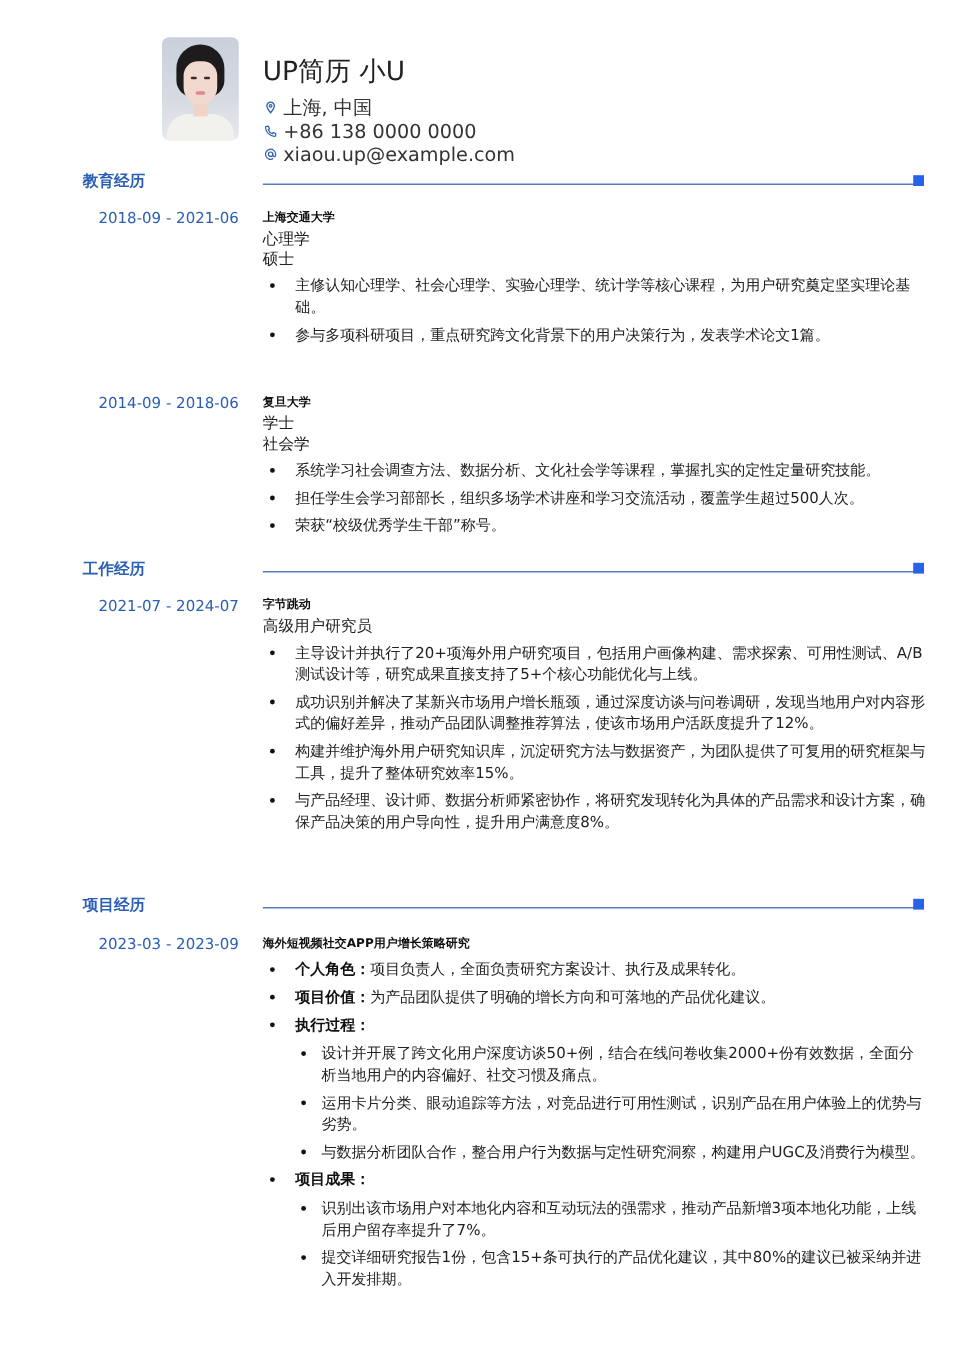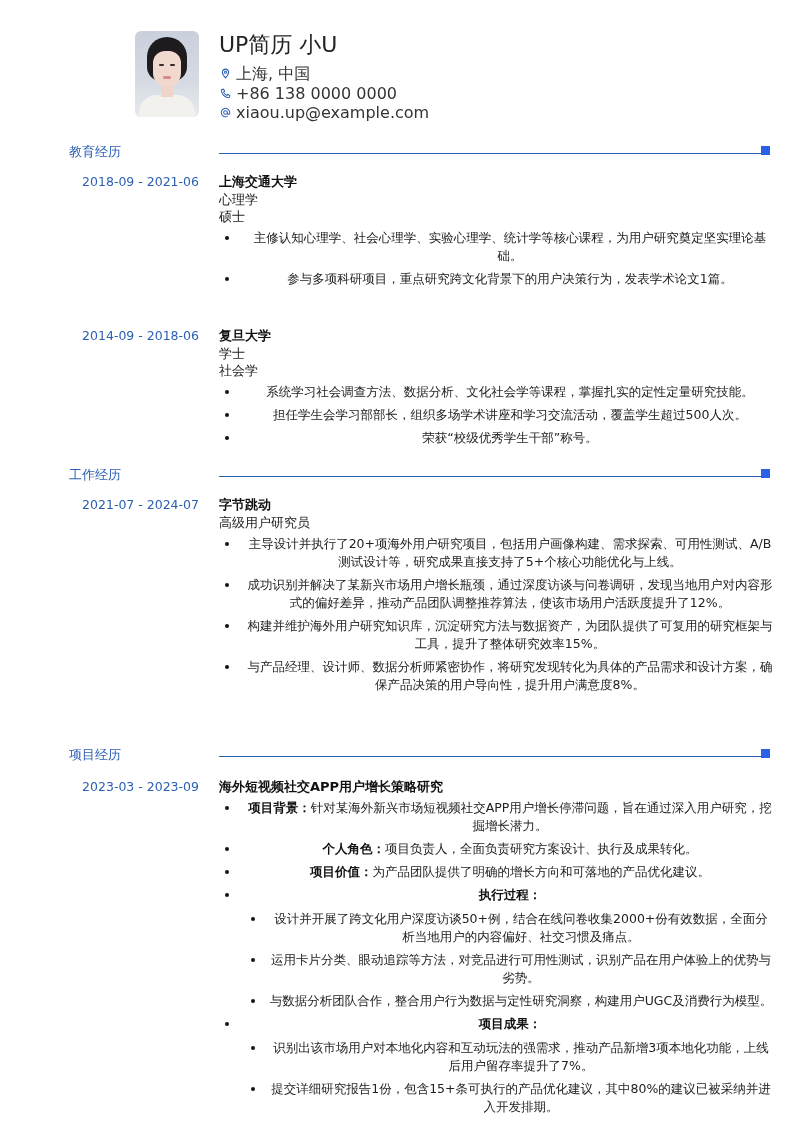--- a/index.html
+++ b/index.html
@@ -62,20 +62,21 @@
     }
     .photo .shirt {
       position: absolute; left: 4px; top: 64px;
       width: 56px; height: 30px; background: #f3f1ee;
       border-radius: 18px 18px 0 0;
     }
 
     .info {
       margin-left: 20px;
       padding-top: 0px;
+      margin-top: 16px;
     }
     .name {
       font-size: 22px;
       font-weight: 500;
       color: #222;
       line-height: 26px;
       margin-top: 1px;
       margin-bottom: 6px;
     }
     .contact-row {
@@ -94,20 +95,21 @@
       justify-content: center;
     }
     .contact-row .ic svg { width: 11px; height: 11px; }
 
     
     .section-head {
       position: absolute;
       left: 0;
       width: 721px;
       height: 20px;
+      font-weight: bold;
     }
     .section-title {
       position: absolute;
       right: 600px;
       top: 0;
       font-size: 13px;
       color: #2b5fb4;
       line-height: 20px;
       text-align: right;
       white-space: nowrap;
@@ -145,41 +147,40 @@
       text-align: center;
     }
     .entry-body {
       position: absolute;
       left: 219px;
       top: 0;
       width: 555px;
     }
     .entry-title {
       font-weight: bold;
-      font-size: 13px;
+      font-size: 10px;
       line-height: 18px;
       color: #111;
     }
     .entry-sub {
       font-size: 13px;
       line-height: 17px;
       color: #222;
     }
     ul.bullets {
       list-style: none;
       margin-top: 1px;
     }
     ul.bullets > li {
       position: relative;
       padding-left: 27px;
       margin-bottom: 5px;
       font-size: 12.5px;
       line-height: 18px;
       color: #222;
-      text-align: center;
     }
     ul.bullets > li::before {
       content: "";
       position: absolute;
       left: 6px;
       top: 7px;
       width: 4px;
       height: 4px;
       border-radius: 50%;
       background: #111;
@@ -296,21 +297,20 @@
   <div class="section-title">项目经历</div>
   <div class="section-line"></div>
   <div class="section-square"></div>
 </div>
 
 <div class="entry" style="top:778px;">
   <div class="entry-date">2023-03 - 2023-09</div>
   <div class="entry-body">
     <div class="entry-title">海外短视频社交APP用户增长策略研究</div>
     <ul class="bullets" style="margin-top:3px;">
-      <li><span class="b">项目背景：</span><span>针对某海外新兴市场短视频社交APP用户增长停滞问题，旨在通过深入用户研究，挖掘增长潜力。</span></li>
       <li><span class="b">个人角色：</span><span>项目负责人，全面负责研究方案设计、执行及成果转化。</span></li>
       <li><span class="b">项目价值：</span><span>为产品团队提供了明确的增长方向和可落地的产品优化建议。</span></li>
       <li><span class="b">执行过程：</span>
         <ul class="bullets nested">
           <li>设计并开展了跨文化用户深度访谈50+例，结合在线问卷收集2000+份有效数据，全面分析当地用户的内容偏好、社交习惯及痛点。</li>
           <li>运用卡片分类、眼动追踪等方法，对竞品进行可用性测试，识别产品在用户体验上的优势与劣势。</li>
           <li>与数据分析团队合作，整合用户行为数据与定性研究洞察，构建用户UGC及消费行为模型。</li>
         </ul>
       </li>
       <li><span class="b">项目成果：</span>

